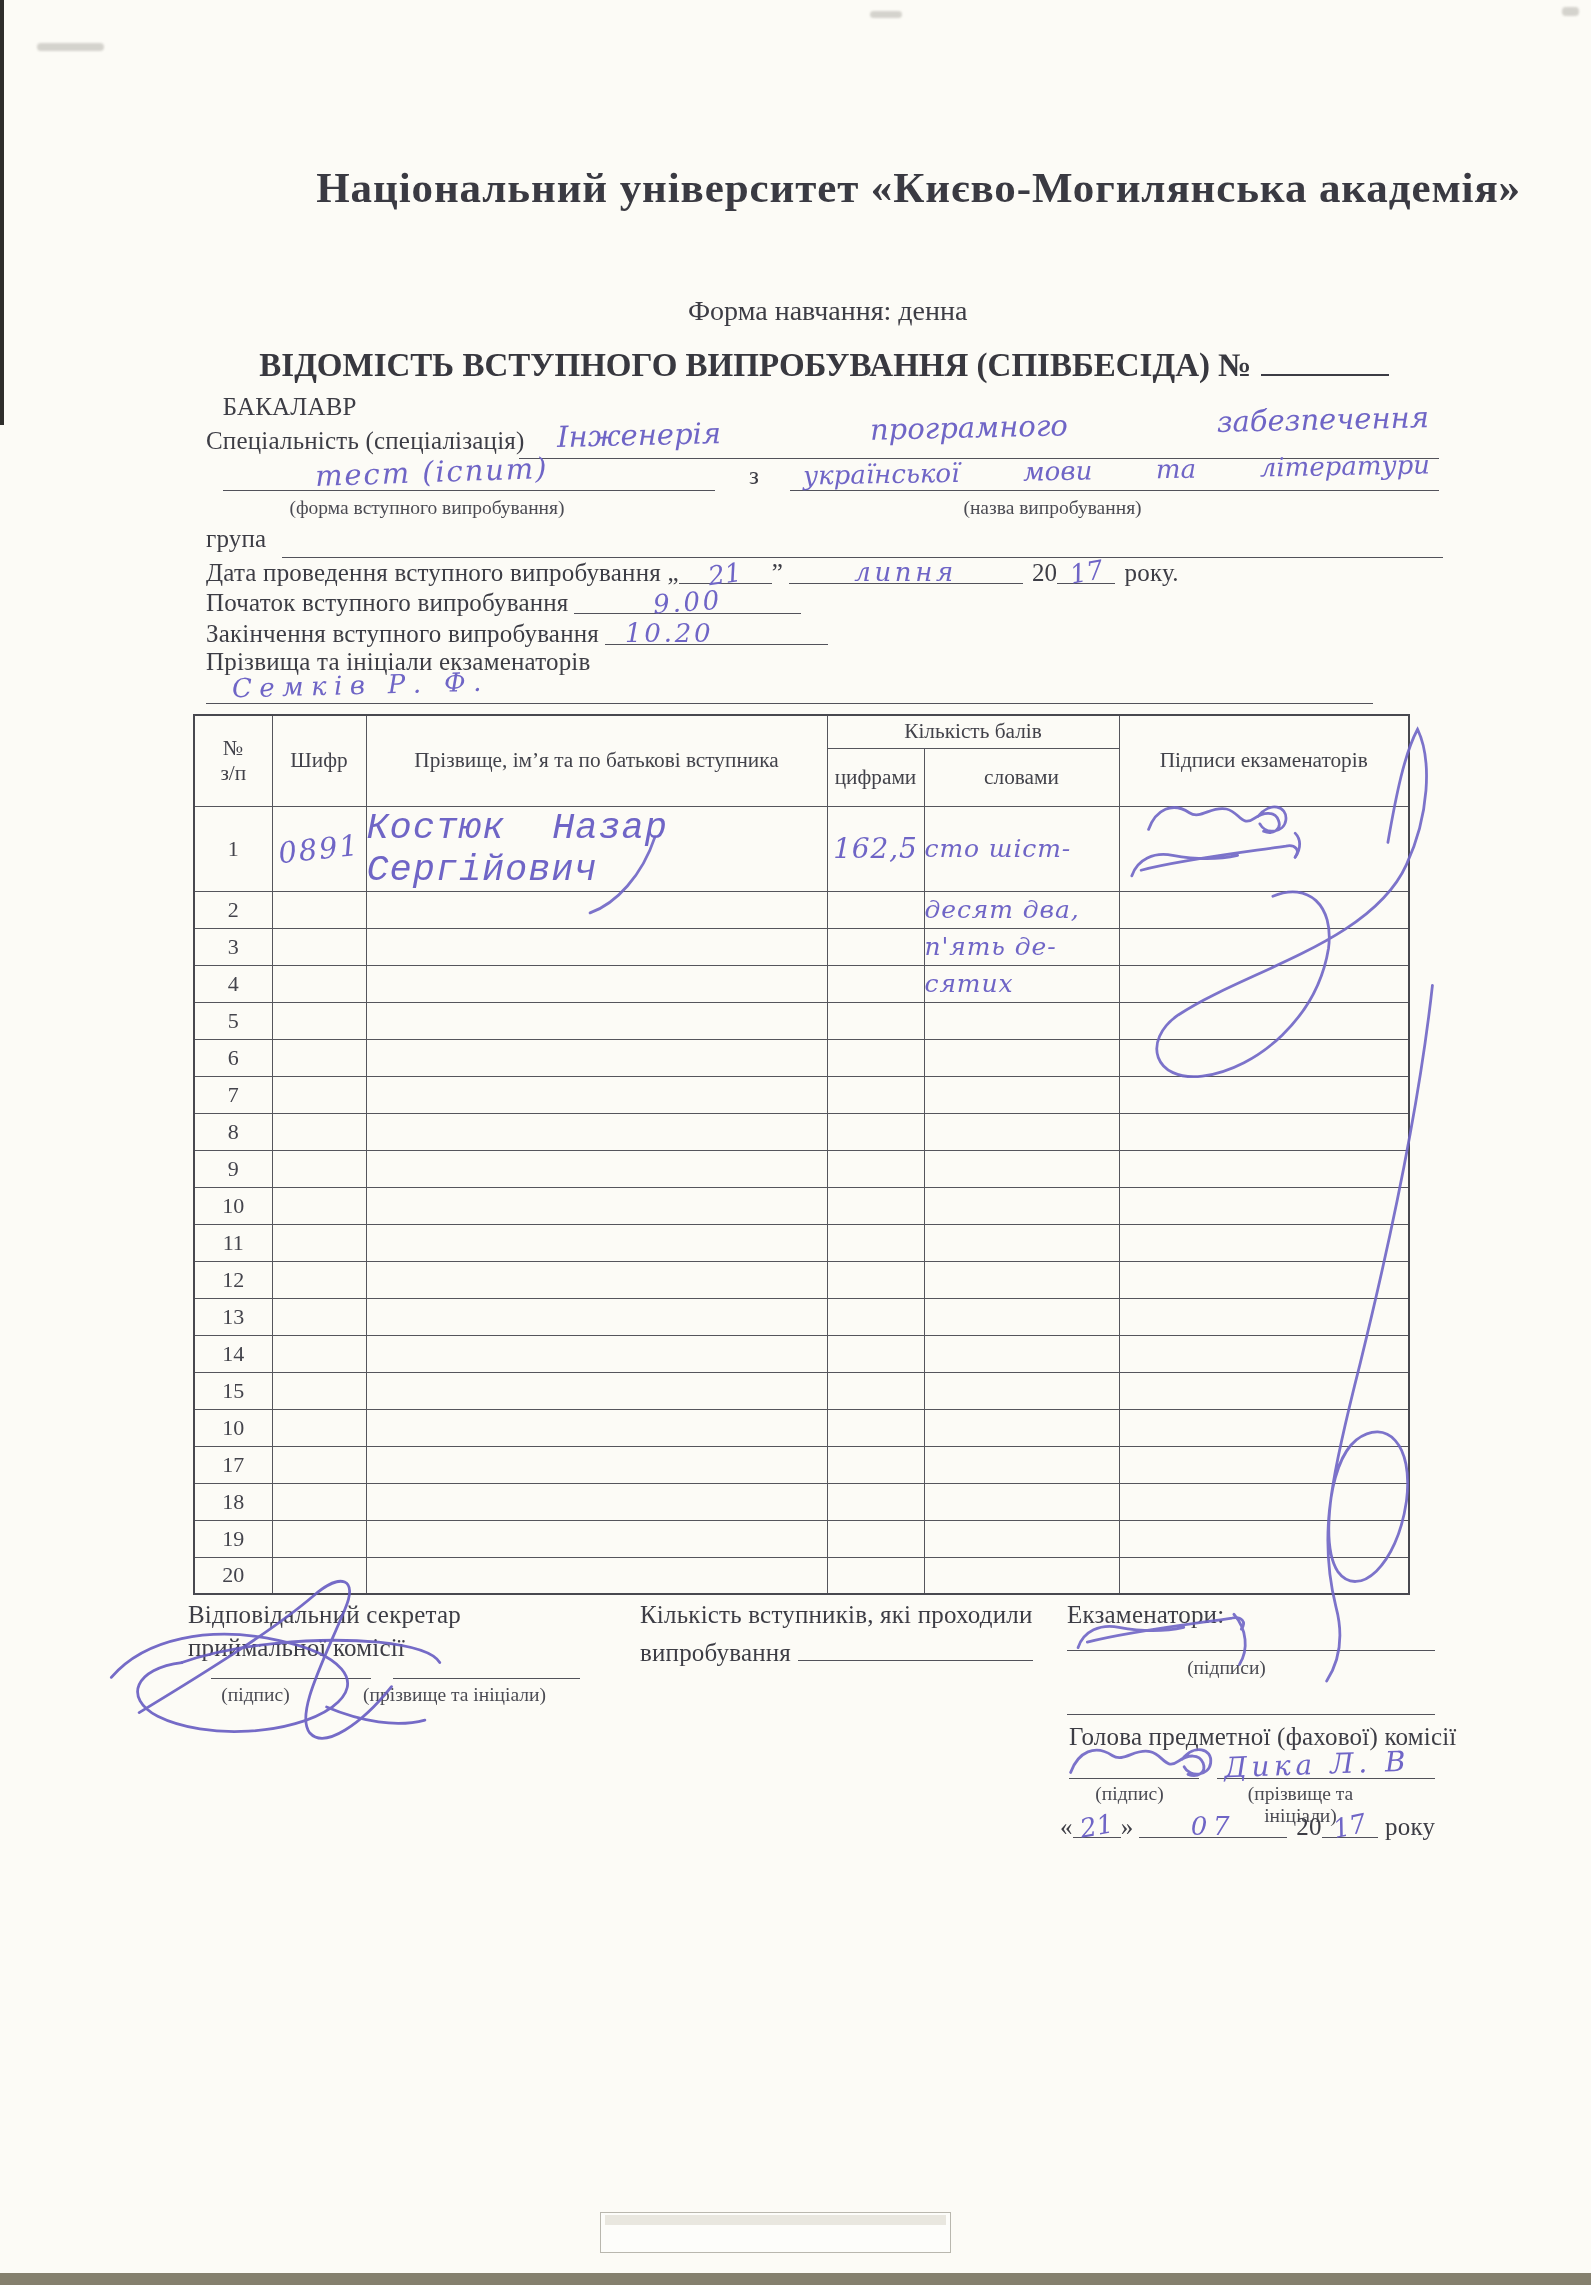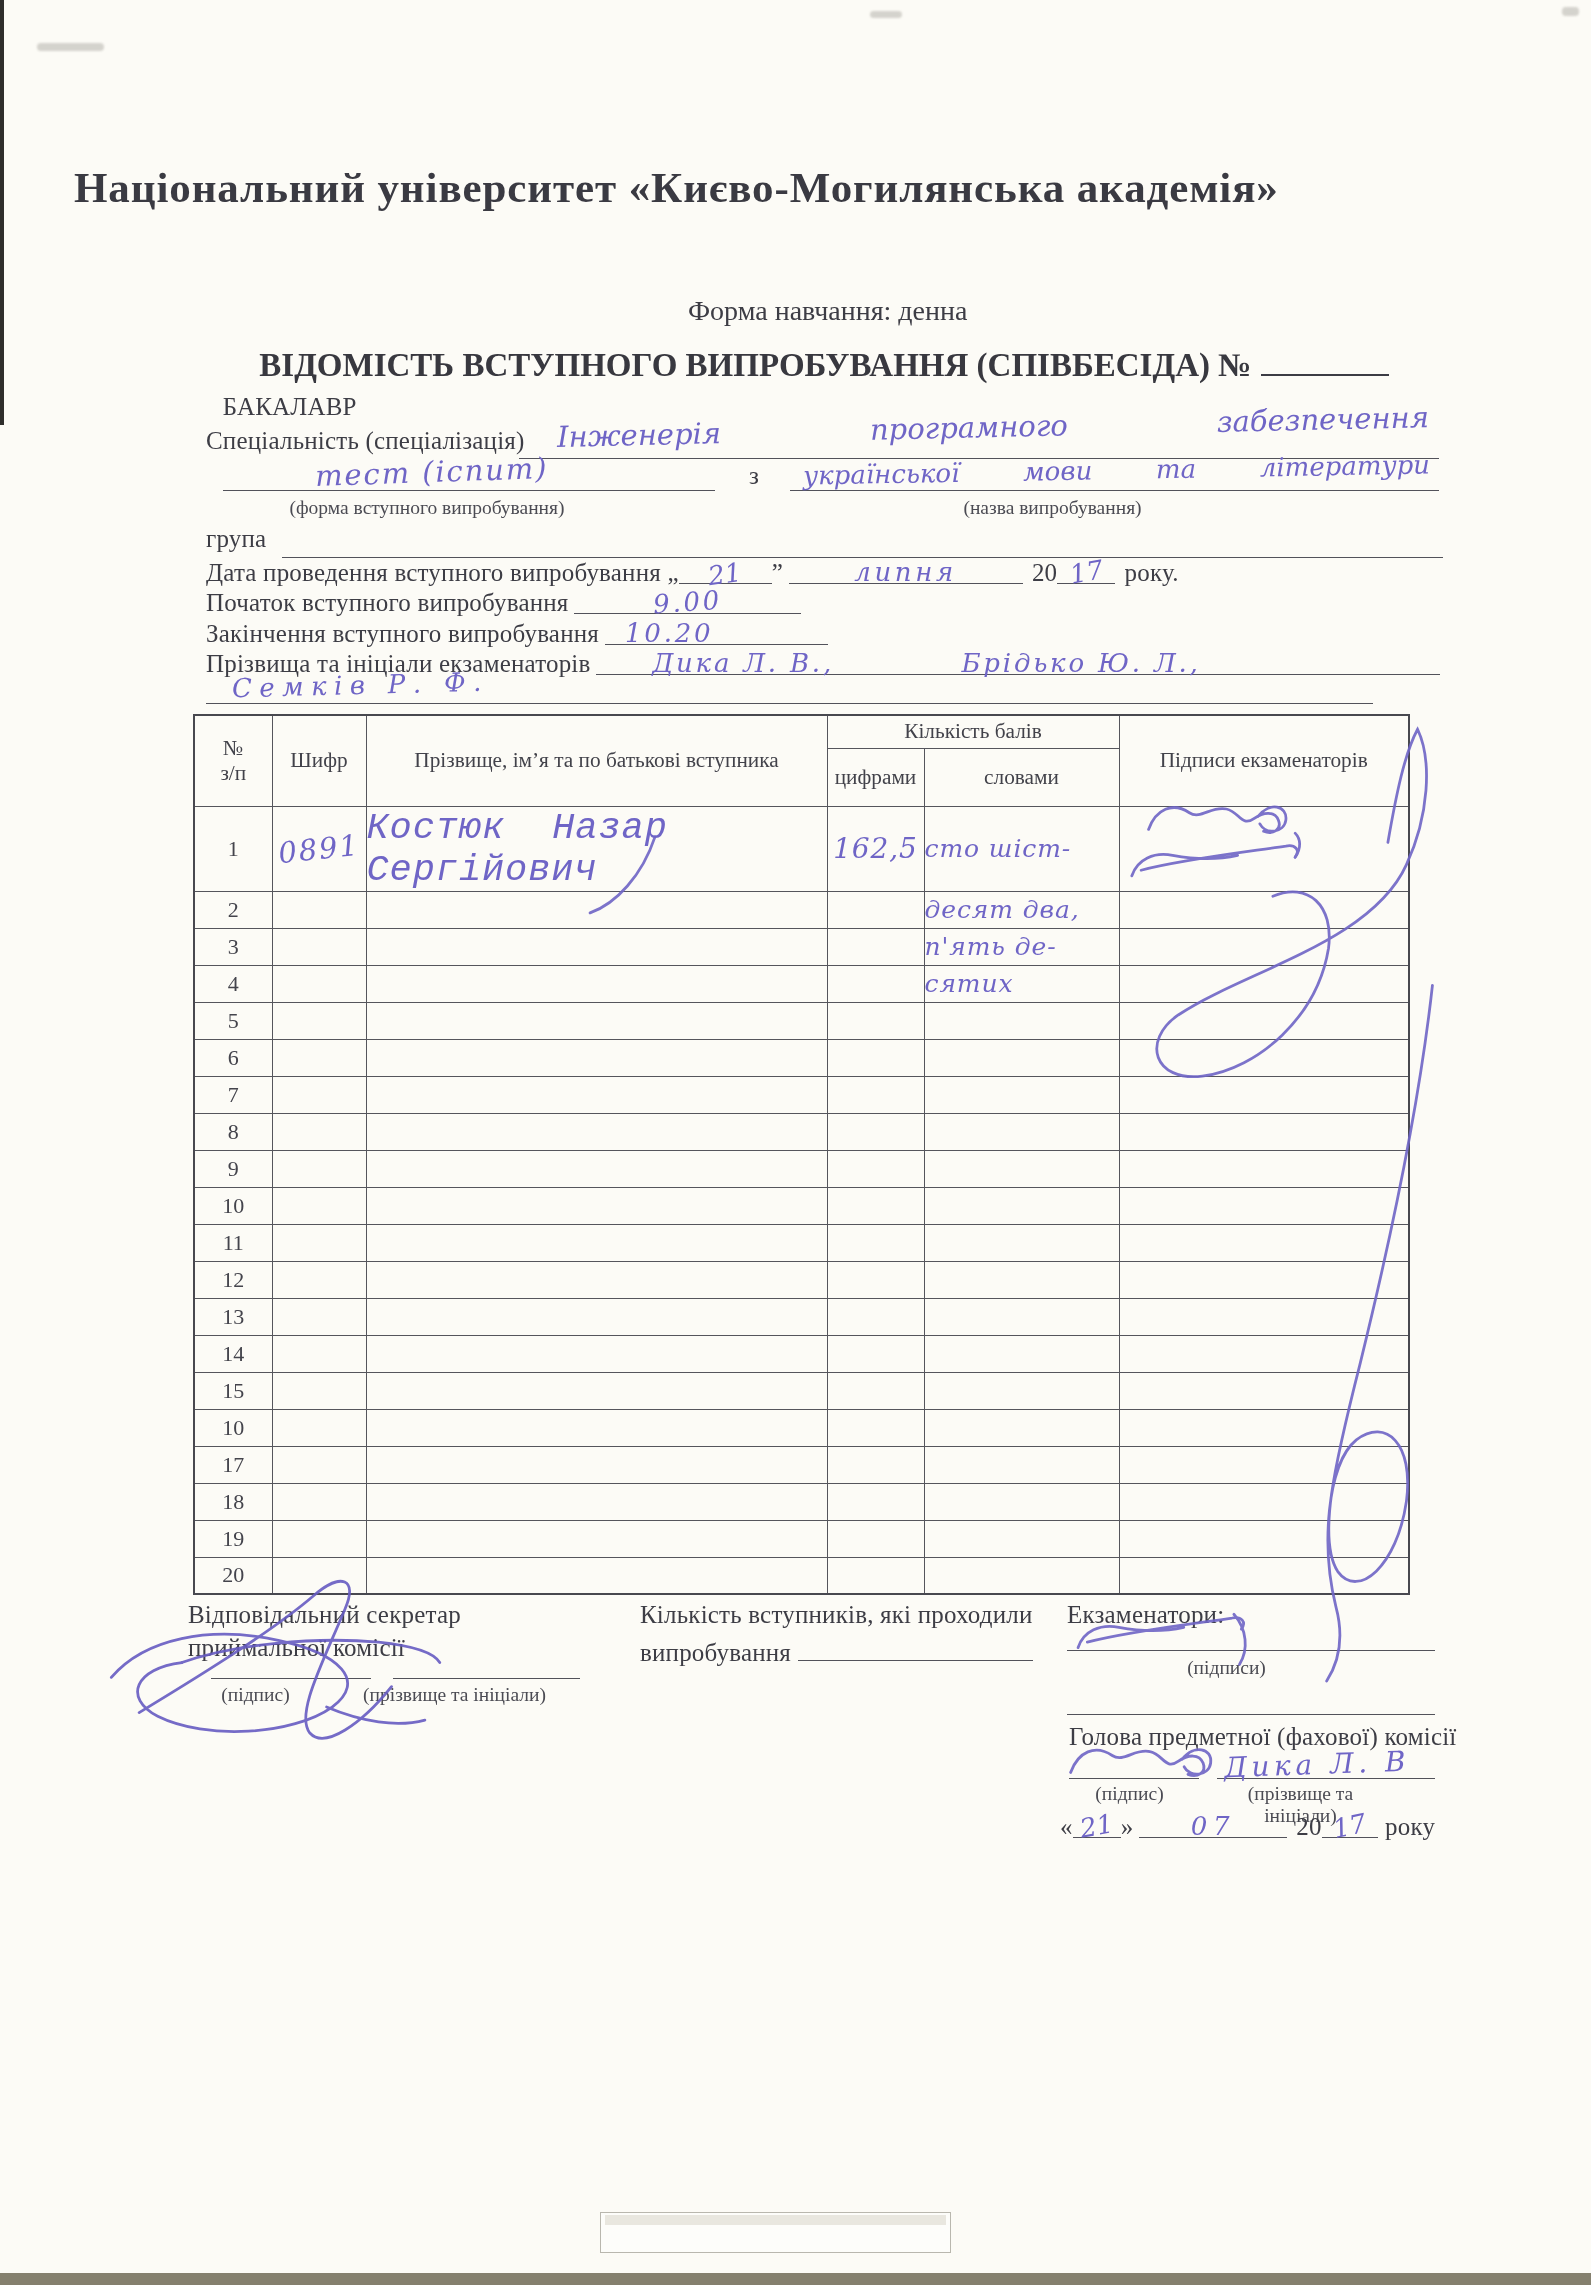--- a/index.html
+++ b/index.html
@@ -7,21 +7,21 @@
         font-family:"Liberation Serif",serif;color:#3d3d45;}
   .abs{position:absolute;}
   .printed{font-size:25px;letter-spacing:0.2px;}
   .row{position:absolute;display:flex;align-items:baseline;}
   .bl{display:inline-block;border-bottom:1.9px solid #52525a;height:1.05em;position:relative;}
   .hr{position:absolute;height:0;border-top:1.9px solid #52525a;}
   .hw{font-family:"DejaVu Serif",serif;font-style:italic;color:#6f65c6;}
   .hw-md{font-size:26px;}
   .hw-lg{font-size:29px;}
   .cap{font-size:19.5px;color:#4b4b53;text-align:center;}
-  .title{position:absolute;top:163px;left:74px;width:1447px;text-align:left;
+  .title{position:absolute;top:163px;left:74px;width:1447px;text-align:right;
          font-size:43px;font-weight:bold;letter-spacing:0.9px;color:#3a3a42;}
   .study-form{position:absolute;top:295px;left:688px;font-size:28px;}
   .sheet-heading{position:absolute;top:347px;left:223px;width:1202px;text-align:center;
                  font-size:33px;font-weight:bold;color:#38383f;white-space:nowrap;}
   .num-blank{display:inline-block;width:128px;border-bottom:2.8px solid #3c3c44;height:24px;margin-left:9.3px;}
   .spread{display:flex;justify-content:space-between;}
   table.sheet{border-collapse:collapse;table-layout:fixed;position:absolute;left:193px;top:714px;
               border:2.8px solid #48484f;}
   table.sheet th,table.sheet td{border:1.9px solid #55555c;padding:0;overflow:visible;}
   table.sheet th{font-weight:normal;font-size:21.3px;text-align:center;vertical-align:middle;color:#42424a;}
@@ -97,24 +97,20 @@
     <span>Початок вступного випробування</span>
     <span class="bl" style="width:227px;text-align:center;margin-left:5.6px;"><span class="hw hw-md" style="letter-spacing:2.8px;transform:rotate(-4deg);display:inline-block;">9.00</span></span>
   </div>
   <div class="row printed" style="left:206px;top:618px;">
     <span>Закінчення вступного випробування</span>
     <span class="bl" style="width:223px;text-align:left;margin-left:5.6px;"><span class="hw hw-md" style="letter-spacing:2.8px;padding-left:20.4px;">10.20</span></span>
   </div>
 
   <div class="row printed" style="left:206px;top:648px;">
     <span>Прізвища та ініціали екзаменаторів</span>
-    <span class="bl" style="width:844px;margin-left:5.6px;">
-      <span class="hw hw-md" style="margin-left:56px;letter-spacing:2.8px;">Дика  Л. В.,</span>
-      <span class="hw hw-md" style="margin-left:121px;letter-spacing:2.8px;">Брідько  Ю. Л.,</span>
-    </span>
   </div>
   <div class="hr" style="left:206px;top:703px;width:1167px;"></div>
   <div class="abs hw hw-md" style="left:232px;top:670px;letter-spacing:7.4px;transform:rotate(-1.5deg);">Семків  Р. Ф.</div>
 
   <table class="sheet">
     <colgroup>
       <col style="width:78px;">
         <col style="width:94px;">
         <col style="width:461px;">
       <col style="width:97px;">

